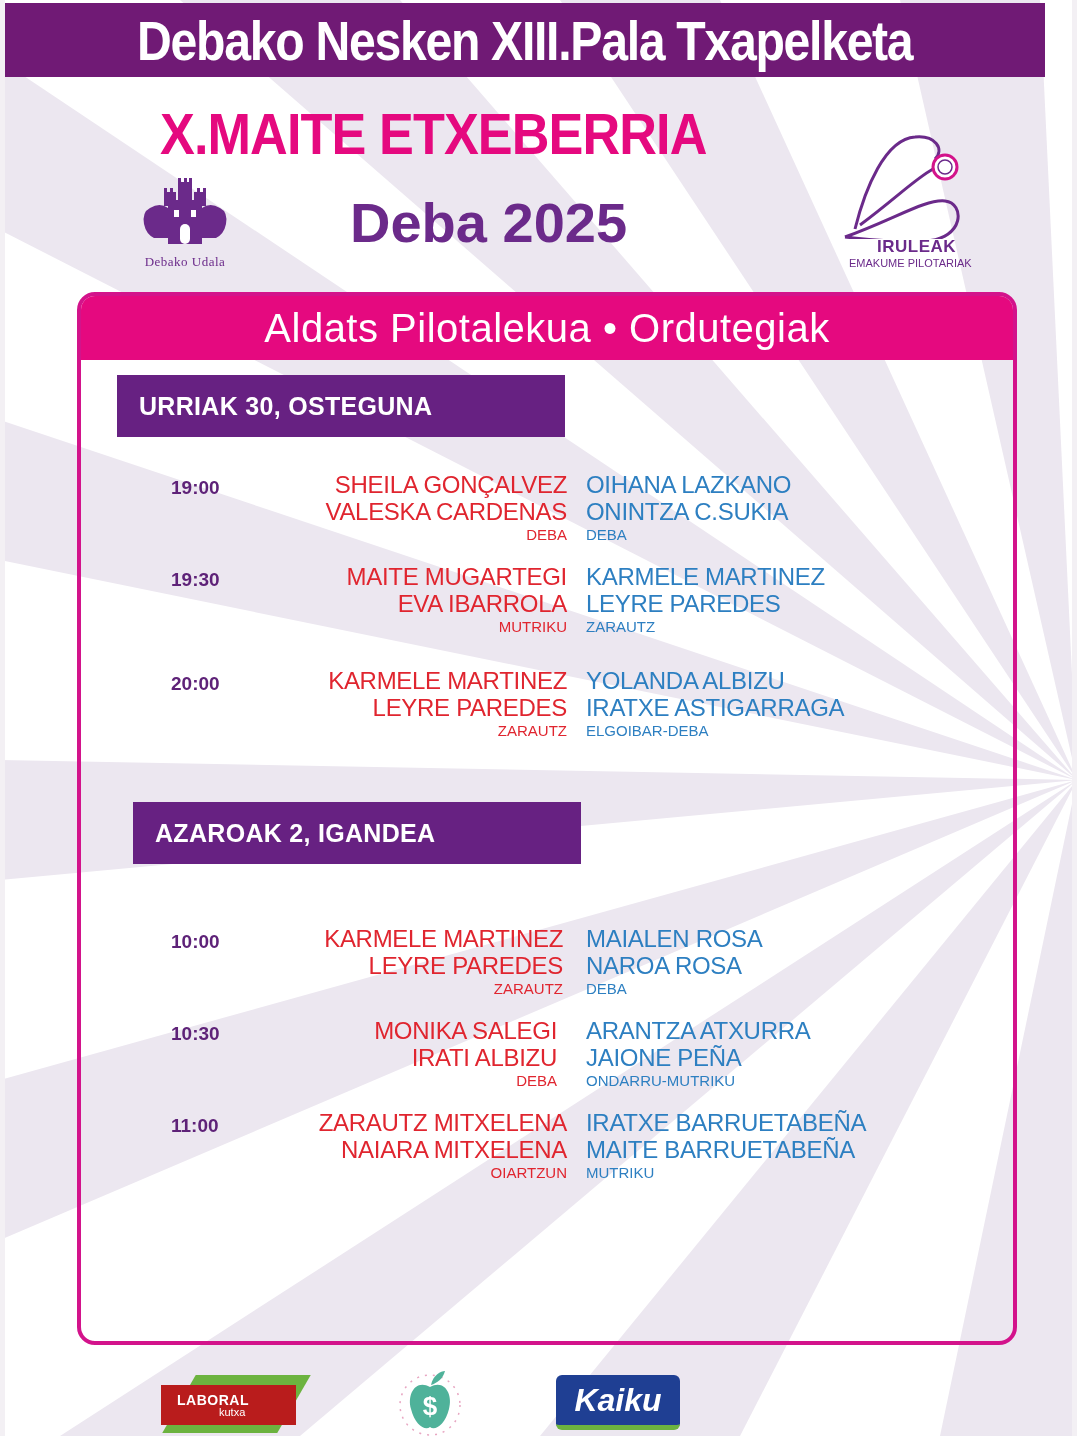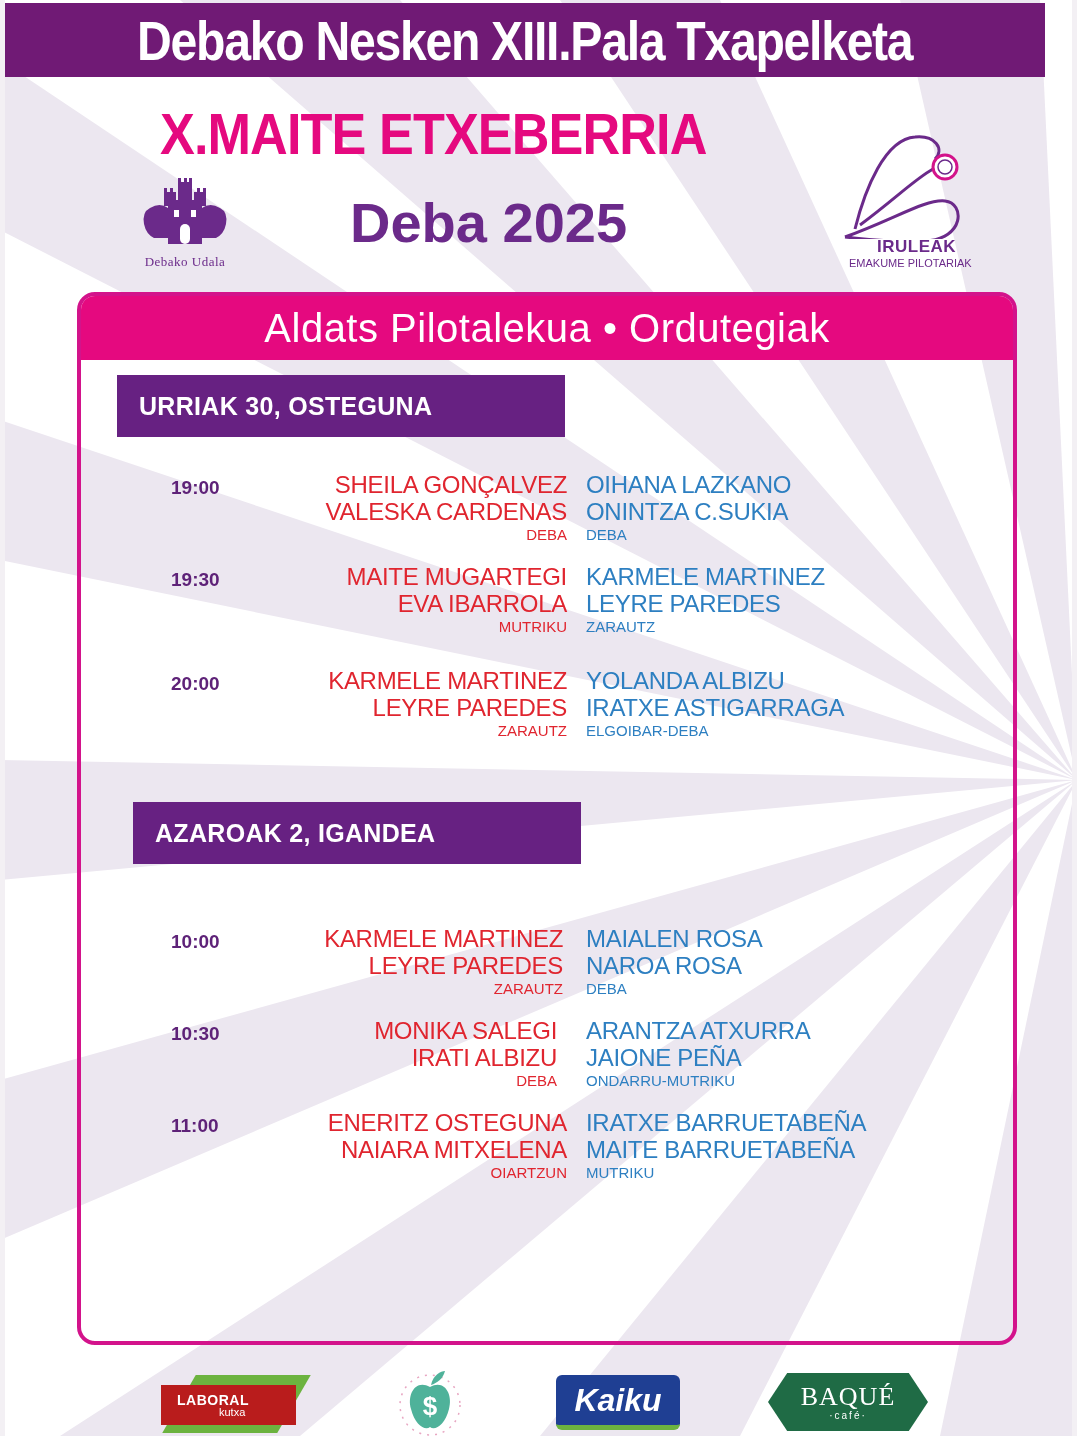--- a/index.html
+++ b/index.html
@@ -237,21 +237,21 @@
     <div class="away">
       <div class="player">ARANTZA ATXURRA</div>
       <div class="player">JAIONE PEÑA</div>
       <div class="club">ONDARRU-MUTRIKU</div>
     </div>
   </div>
 
   <div class="match" style="top:813px;">
     <div class="time">11:00</div>
     <div class="home">
-      <div class="player">ENERITZ OSTEGUNA</div>
+      <div class="player">ZARAUTZ MITXELENA</div>
       <div class="player">NAIARA MITXELENA</div>
       <div class="club">OIARTZUN</div>
     </div>
     <div class="away">
       <div class="player">IRATXE BARRUETABEÑA</div>
       <div class="player">MAITE BARRUETABEÑA</div>
       <div class="club">MUTRIKU</div>
     </div>
   </div>
 </div>
@@ -273,19 +273,13 @@
     </svg>
     <div style="position:absolute;left:0;top:24px;width:70px;text-align:center;color:#fff;font-weight:bold;font-size:26px;">$</div>
   </div>
 
   <div class="sp sp-kaiku">
     <div class="kk">
         <span>Kaiku</span>
       </div>
   </div>
 
-  <div class="sp sp-baque">
-    <div class="bq">
-      <div class="bq-name">BAQUÉ</div>
-      <div class="bq-sub">·café·</div>
-    </div>
-  </div>
 </div>
 
 </body></html>

